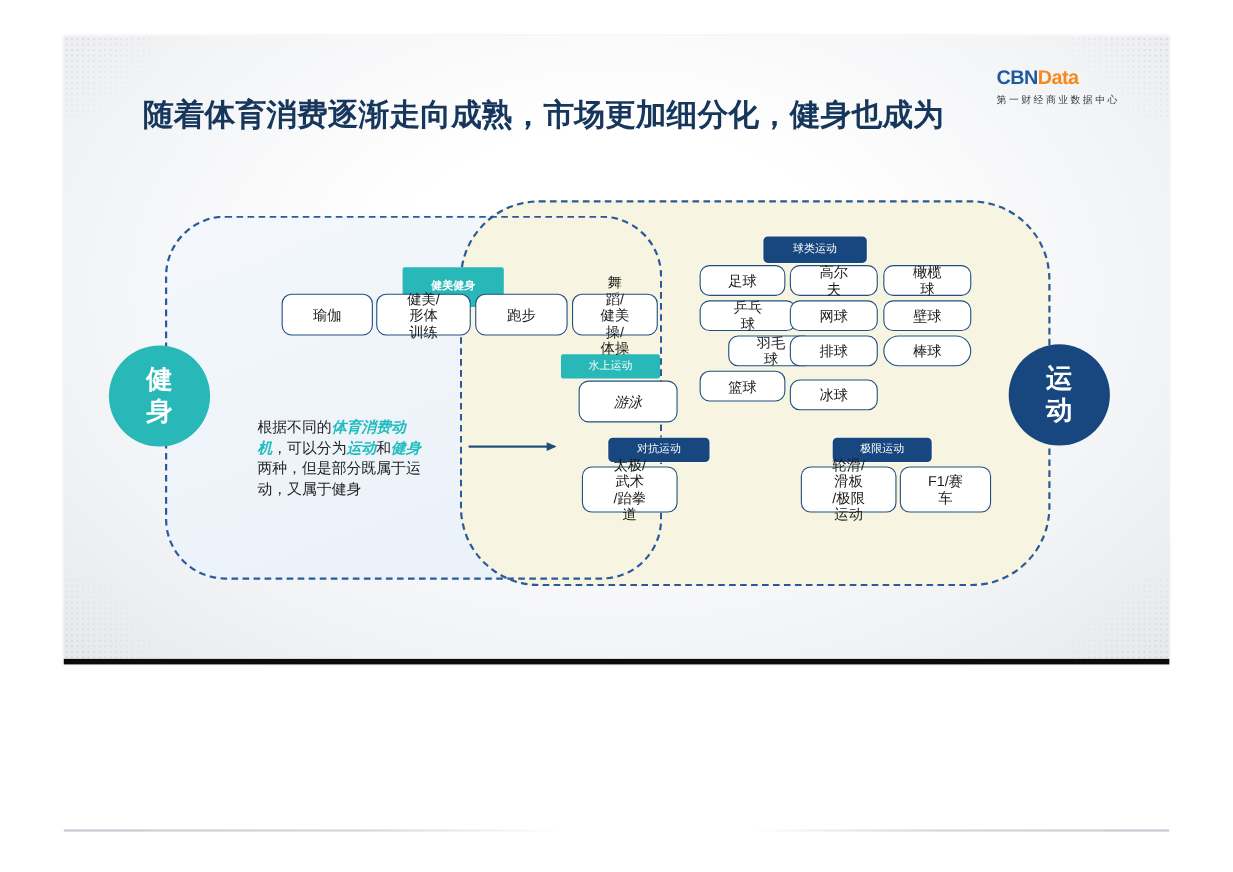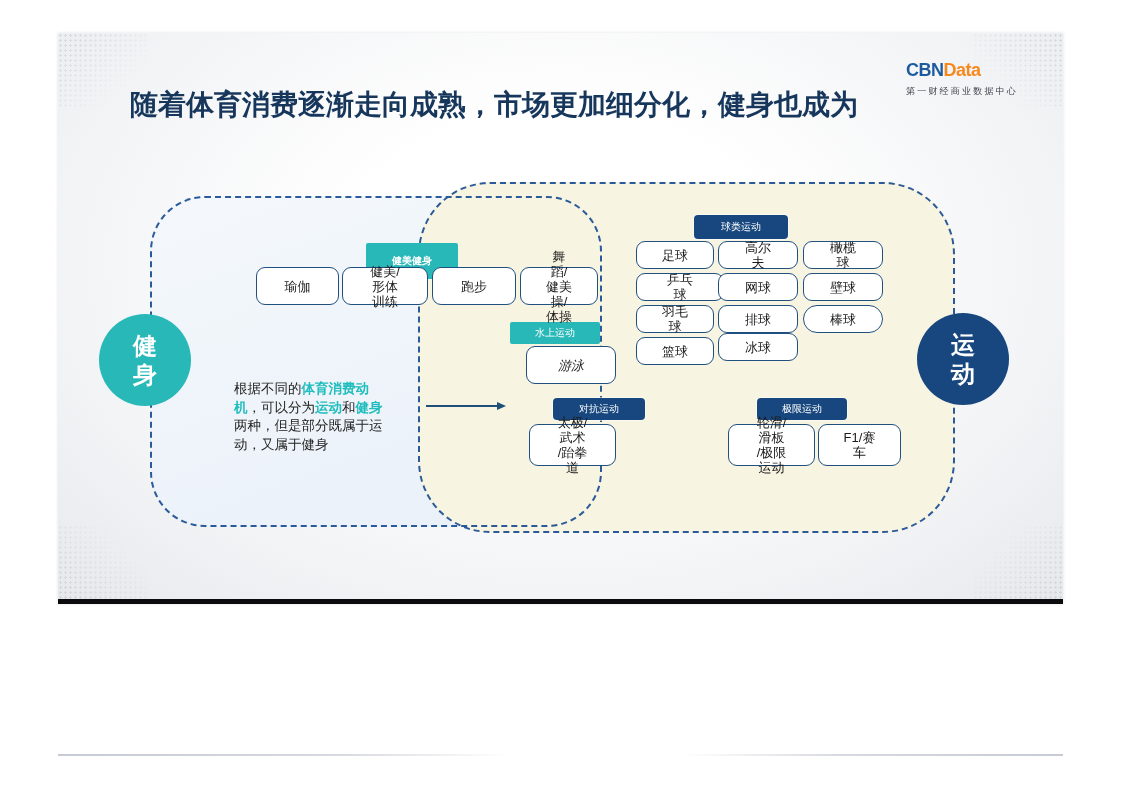--- a/index.html
+++ b/index.html
@@ -59,21 +59,21 @@
   .badge.teal { background:#29b8b8; border-radius:2px; }
   .badge.navy { background:#17477e; border-radius:4px; box-shadow:0 0 0 1px rgba(255,255,255,.55); }
 
   .vbox { position:absolute; z-index:4; background:#ffffff; border:1.5px solid #1f5080;
     border-radius:9px; display:flex; align-items:center; justify-content:center;
     text-align:center; font-size:13px; line-height:15px; color:#1a1a1a; padding:1px 24px;margin-left:16px; }
 
   
   .annotation { position:absolute; left:176px; top:347px; width:200px; z-index:4;
     font-size:13.5px; line-height:18.5px; color:#222222; }
-  .annotation .hl { color:#1fbdbd; font-weight:700; }
+  .annotation .hl { color:#1fbdbd; font-weight:700;font-style:italic; }
 
   .arrow { position:absolute; left:368px; top:372px; width:78px; height:0;
     border-top:2px solid #1f4e79; z-index:4; }
   .arrow::after { content:""; position:absolute; right:-2px; top:-5px; width:0; height:0;
     border-left:9px solid #1f4e79; border-top:4px solid transparent; border-bottom:4px solid transparent; }
 
   .footnote { position:absolute; left:30px; top:536px; font-size:10.5px; color:#8a8a8a; z-index:4; }
 </style>
 </head>
 <body>
@@ -116,25 +116,25 @@
     <div class="vbox" style="left:446px; top:234px; width:78px; height:38px;">舞蹈/健美操/体操</div>
 
     <div class="vbox" style="left:452px; top:313px; width:90px; height:38px;font-style:italic;">游泳</div>
 
     <div class="vbox" style="left:562px; top:208px; width:78px; height:28px;">足球</div>
     <div class="vbox" style="left:644px; top:208px; width:80px; height:28px;">高尔夫</div>
     <div class="vbox" style="left:729px; top:208px; width:80px; height:28px;">橄榄球</div>
     <div class="vbox" style="left:562px; top:240px; width:88px; height:28px;">乒乓球</div>
     <div class="vbox" style="left:644px; top:240px; width:80px; height:28px;">网球</div>
     <div class="vbox" style="left:729px; top:240px; width:80px; height:28px;">壁球</div>
-    <div class="vbox" style="left:562px; top:272px; width:78px; height:28px;">羽毛球</div>
+    <div class="vbox" style="left:588px; top:272px; width:78px; height:28px;">羽毛球</div>
     <div class="vbox" style="left:644px; top:272px; width:80px; height:28px;">排球</div>
     <div class="vbox" style="left:729px; top:272px; width:80px; height:28px;border-radius:14px;">棒球</div>
     <div class="vbox" style="left:562px; top:304px; width:78px; height:28px;">篮球</div>
-    <div class="vbox" style="left:644px; top:300px; width:80px; height:28px;text-align:right;">冰球</div>
+    <div class="vbox" style="left:644px; top:312px; width:80px; height:28px;text-align:right;">冰球</div>
 
     <div class="vbox" style="left:455px; top:391px; width:87px; height:42px; white-space:pre-line;">太极/武术
 /跆拳道</div>
 
     <div class="vbox" style="left:654px; top:391px; width:87px; height:42px; white-space:pre-line;">轮滑/滑板
 /极限运动</div>
     <div class="vbox" style="left:744px; top:391px; width:83px; height:42px;">F1/赛车</div>
 
     <div class="annotation"><span>根据不同的</span><span class="hl">体育消费动</span><br><span class="hl">机</span><span>，可以分为</span><span class="hl">运动</span><span>和</span><span class="hl">健身</span><br><span>两种，但是部分既属于运</span><br><span>动，又属于健身</span></div>
     <div class="arrow"></div>

